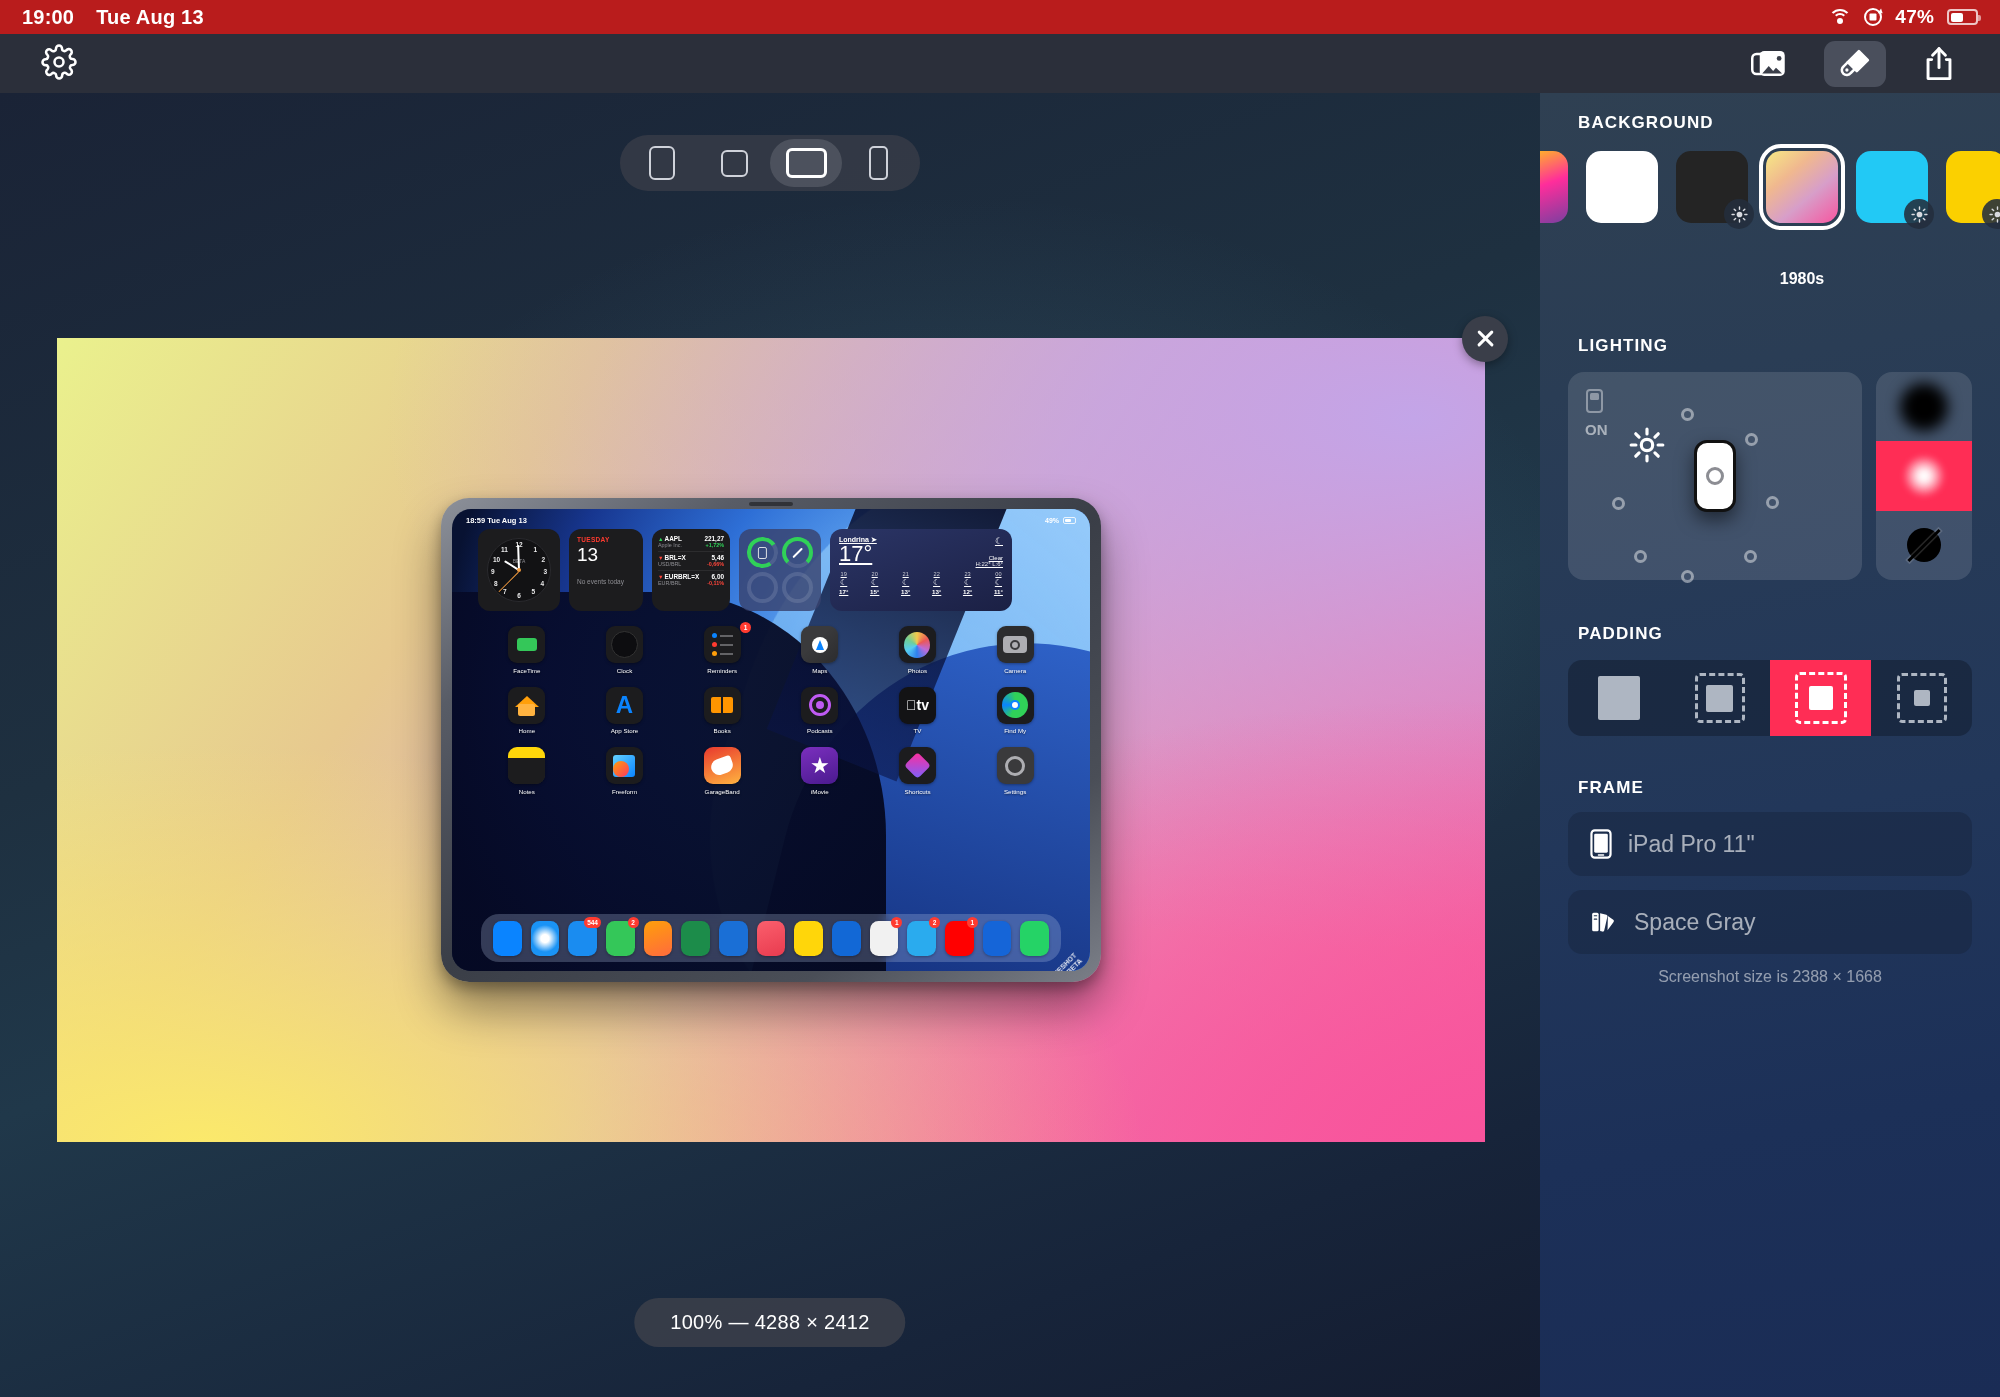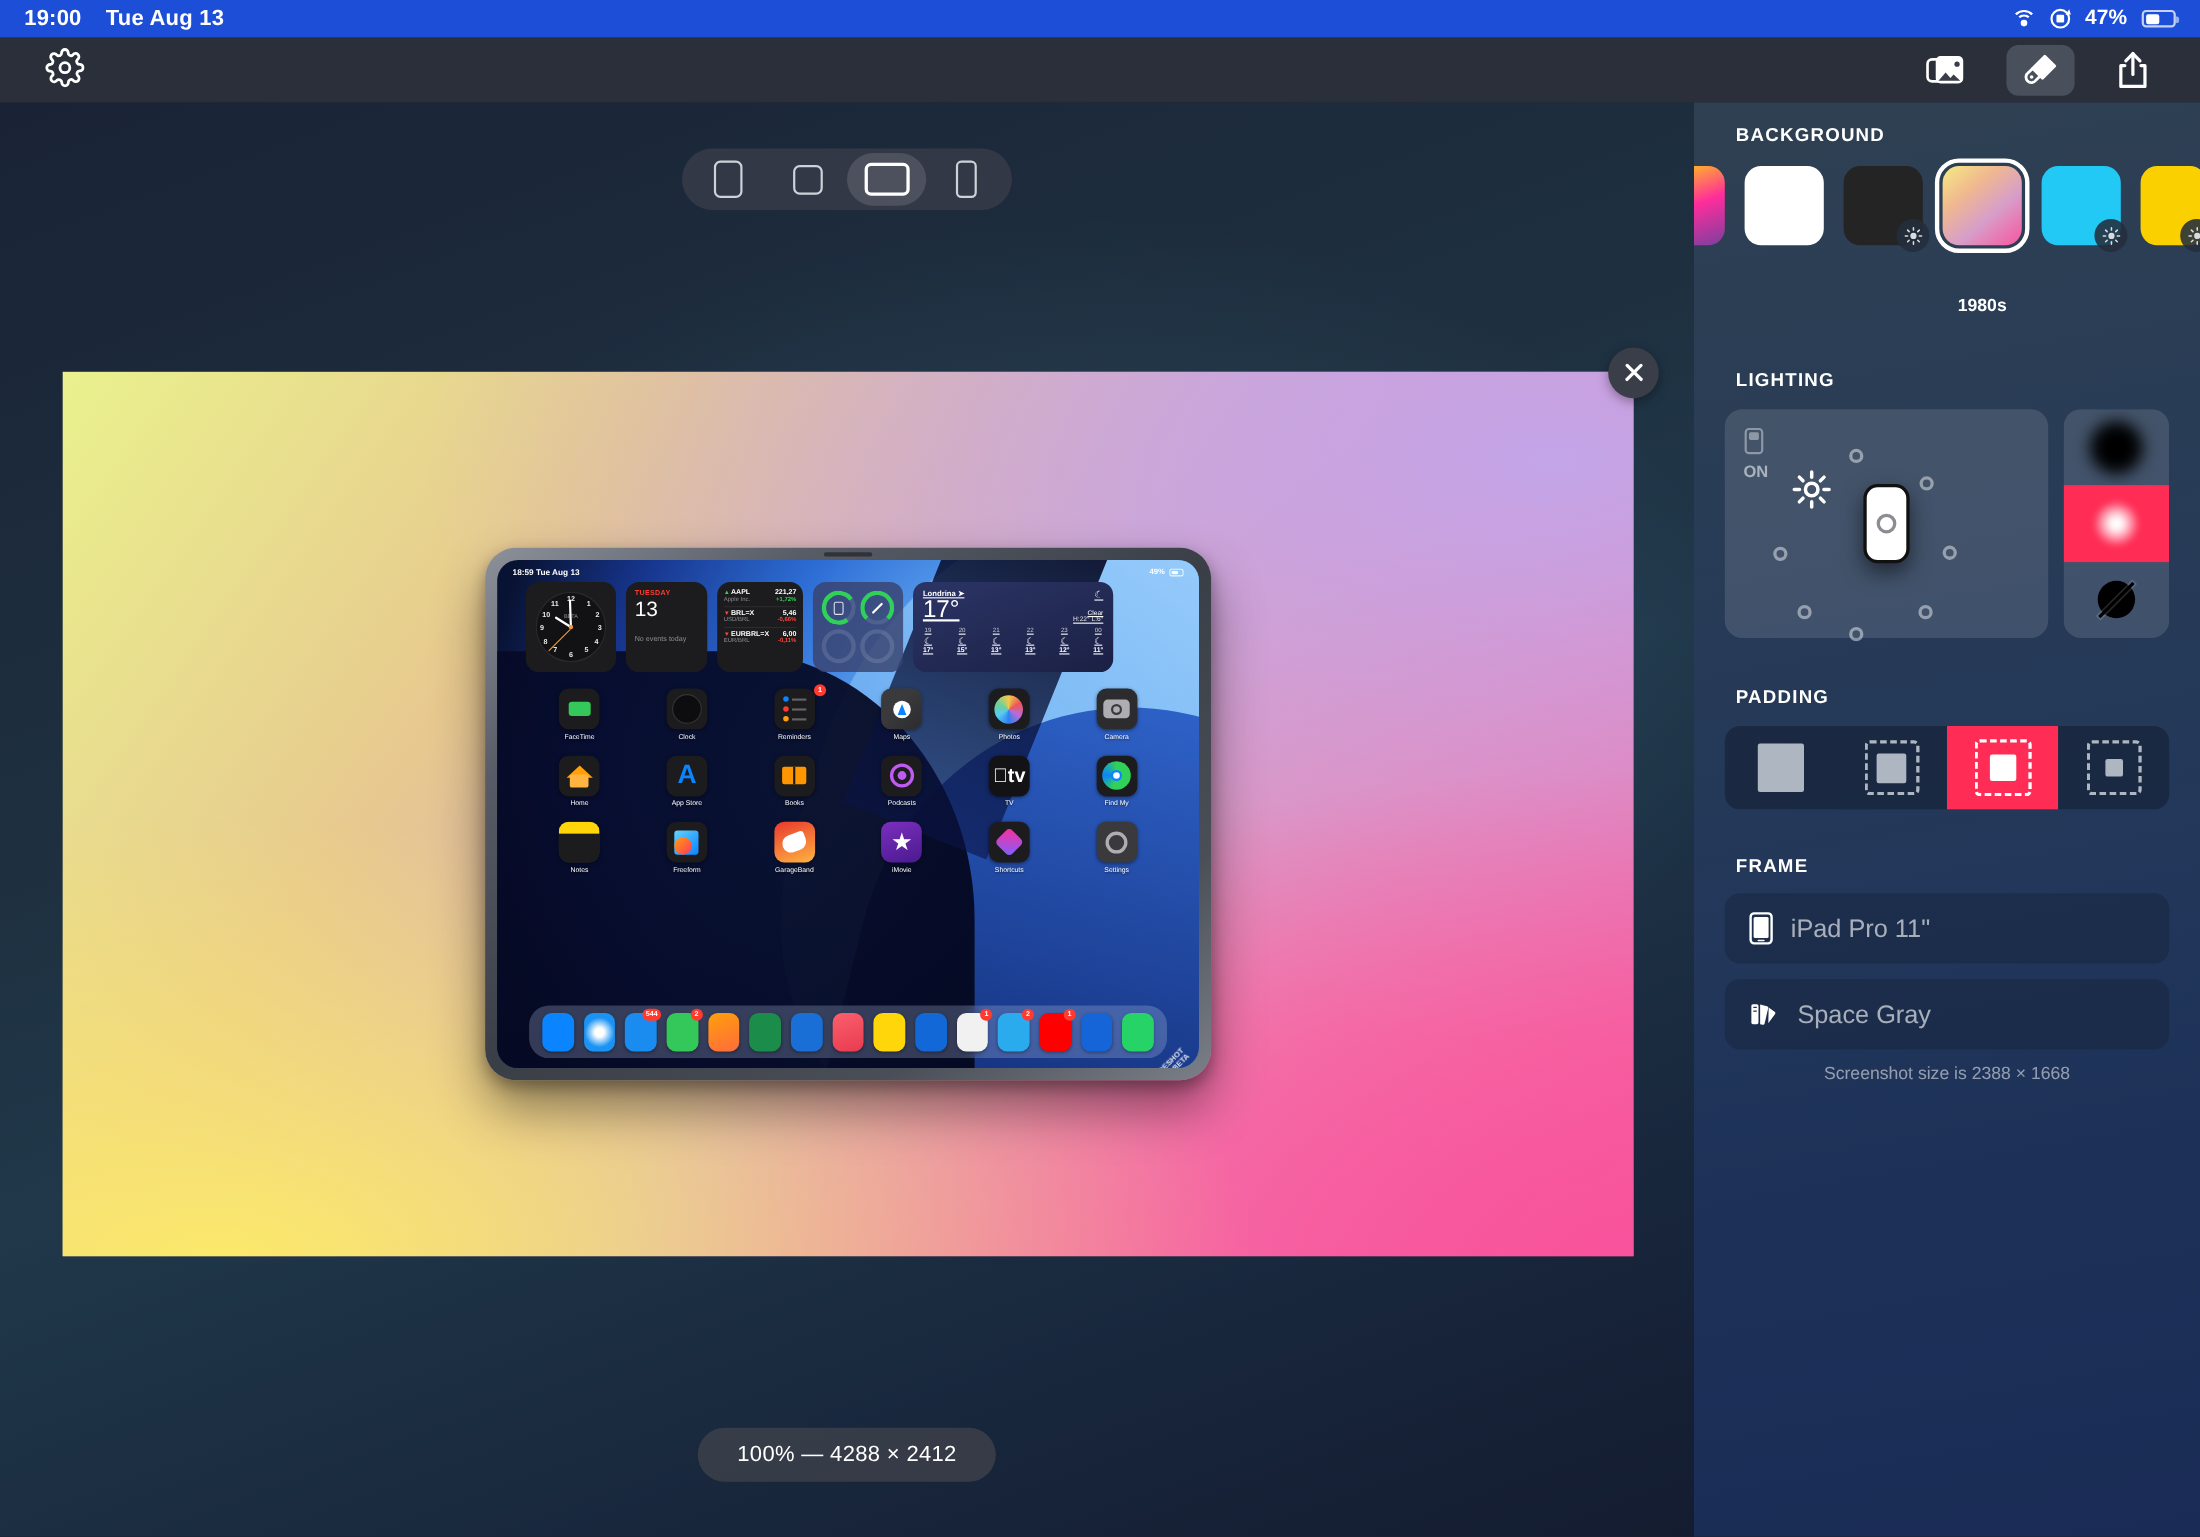--- a/index.html
+++ b/index.html
@@ -8,21 +8,21 @@
     overflow: hidden;
     background: #1d2230;
     font-family: "Liberation Sans", sans-serif;
     -webkit-font-smoothing: antialiased;
   }
   .root { position: relative; width: 2000px; height: 1397px; }
 
   
   .statusbar {
     position: absolute; top: 0; left: 0; width: 2000px; height: 34px;
-    background: #1d4ed8;
+    background: #b91c1c;
     display: flex; align-items: center; justify-content: space-between;
     padding: 0 22px;
     color: #ffffff; font-size: 20px; font-weight: 600;
     letter-spacing: .2px;
     z-index: 40;
   }
   .sb-left { display: flex; gap: 22px; align-items: center; }
   .sb-right { display: flex; gap: 13px; align-items: center; font-size: 19px; font-weight: 600;}
 
   .wifi-ico { width: 23px; height: 17px; position: relative; display:inline-block;}
@@ -620,21 +620,21 @@
               </div>
               <div class="app">
                 <span class="ic" style="background:#1c1c1e">
                   <span style="width:22px;height:22px;border-radius:50%;border:3px solid #bf5af2;display:flex;align-items:center;justify-content:center">
                       <i style="width:8px;height:8px;border-radius:50%;background:#bf5af2;display:block"></i>
                     </span>
                 </span>
                 <span class="lbl">Podcasts</span>
               </div>
               <div class="app">
-                <span class="ic" style="background:#131315;color:#fff;font-size:18px;font-weight:700">tv</span>
+                <span class="ic" style="background:#131315;color:#fff;font-size:14px;font-weight:700">tv</span>
                 <span class="lbl">TV</span>
               </div>
               <div class="app">
                 <span class="ic" style="background:#1c1c1e">
                   <span style="width:26px;height:26px;border-radius:50%;background:conic-gradient(#30d158,#30d158 55%,#0a84ff 75%,#30d158);display:flex;align-items:center;justify-content:center">
                       <i style="width:10px;height:10px;border-radius:50%;background:#fff;border:2px solid #0a84ff;display:block"></i>
                     </span>
                 </span>
                 <span class="lbl">Find My</span>
               </div>

